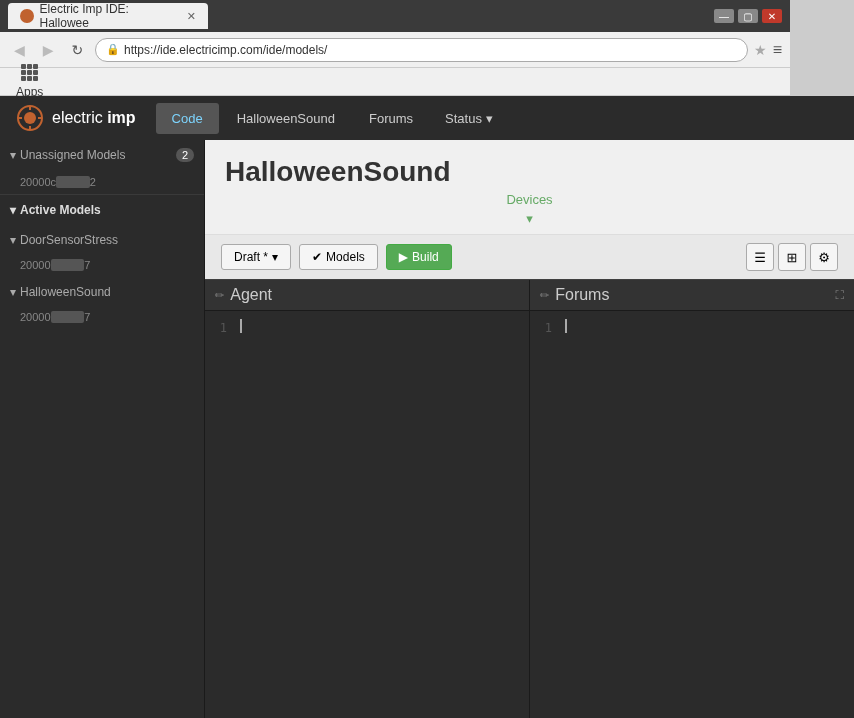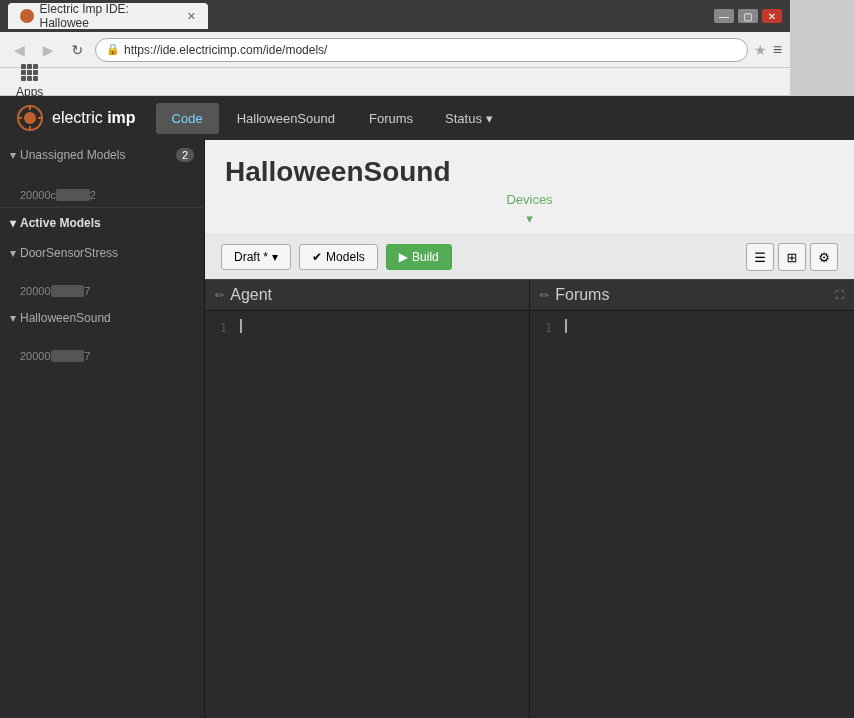--- a/index.html
+++ b/index.html
@@ -43,21 +43,21 @@
     .nav-tab.active { background: #555; color: #7dd3fc; }
     .status-tab { display: flex; align-items: center; gap: 4px; padding: 8px 14px; color: #ccc; font-size: 13px; cursor: pointer; }
 
     .app-body { display: flex; flex: 1; overflow: hidden; }
 
     
     .sidebar { width: 205px; background: #2b2b2b; border-right: 1px solid #1a1a1a; overflow-y: auto; flex-shrink: 0; }
     .sidebar-section-header { display: flex; align-items: center; padding: 8px 10px; color: #aaa; font-size: 12px; cursor: pointer; gap: 4px; }
     .sidebar-section-header .badge { background: #555; color: white; border-radius: 10px; padding: 1px 6px; font-size: 11px; margin-left: auto; }
     .sidebar-item { padding: 6px 10px 6px 20px; color: #aaa; font-size: 12px; display: flex; align-items: center; gap: 6px; cursor: pointer; }
-    .device-id { font-size: 11px; color: #888; margin-top: 13px; }
+    .device-id { font-size: 11px; color: #888; }
     .sidebar-model-header { display: flex; align-items: center; padding: 8px 10px 6px 10px; color: #aaa; font-size: 12px; cursor: pointer; gap: 4px; }
     .sidebar-active-models { display: flex; align-items: center; padding: 8px 10px; color: #ddd; font-size: 12px; cursor: pointer; gap: 4px; font-weight: bold; border-top: 1px solid #3a3a3a; }
 
     .redact { display: inline-block; background: #555; color: #555; border-radius: 2px; }
 
     
     .main-content { flex: 1; background: #f0f0f0; display: flex; flex-direction: column; overflow: hidden; }
     .model-header { padding: 16px 20px 8px 20px; background: #f0f0f0; border-bottom: 1px solid #ddd; }
     .model-title { font-size: 28px; font-weight: bold; color: #333; margin-bottom: 4px; }
     .devices-link { display: flex; align-items: center; gap: 4px; color: #6a6; font-size: 13px; cursor: pointer; flex-direction: column; }

